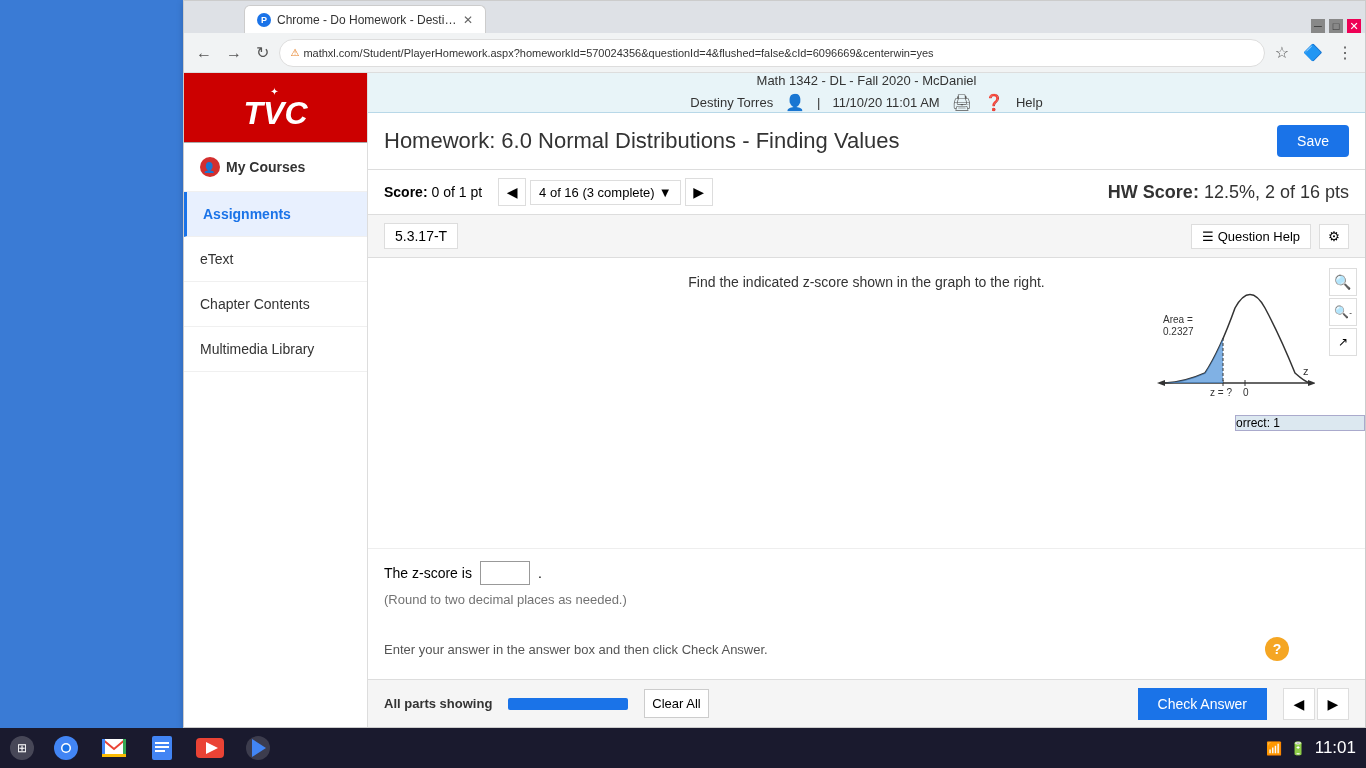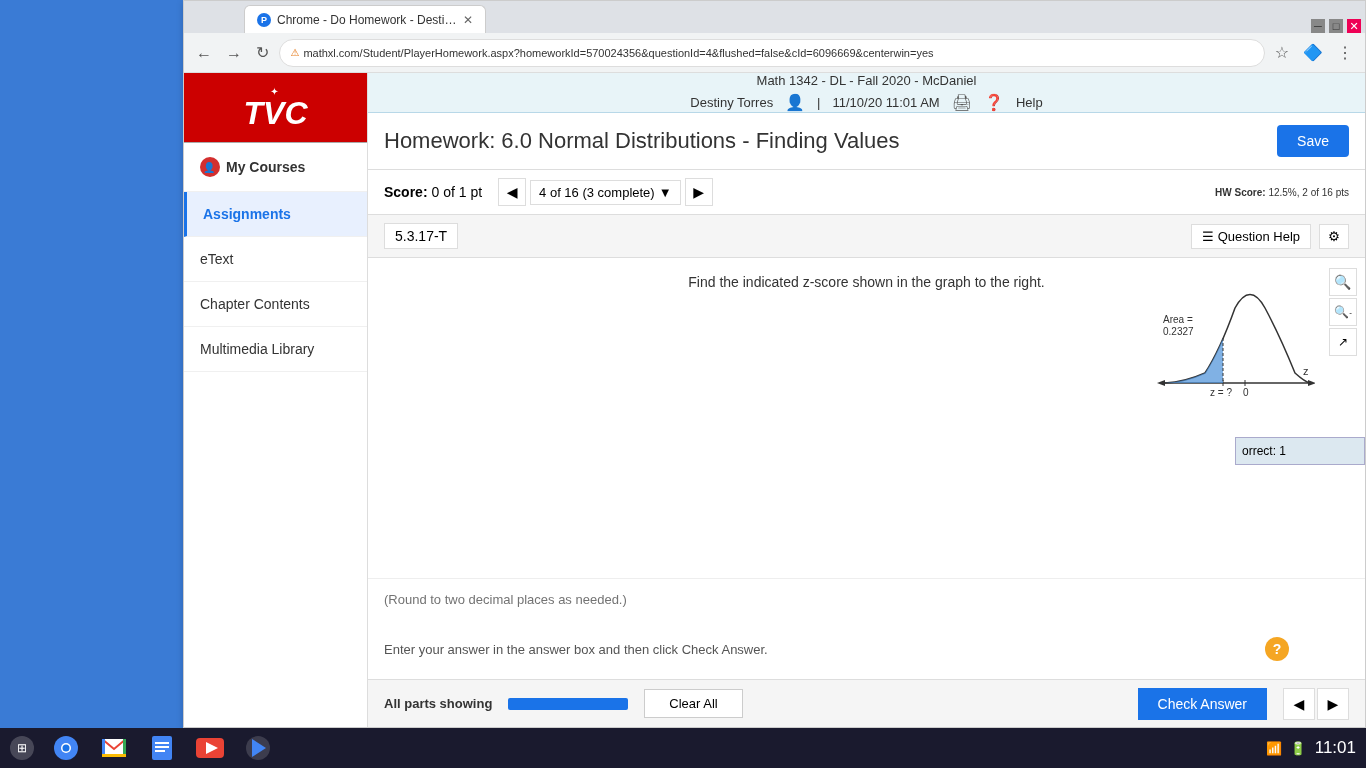--- a/index.html
+++ b/index.html
@@ -100,21 +100,21 @@
     .score-left { display: flex; align-items: center; gap: 16px; }
     .nav-arrows { display: flex; align-items: center; gap: 4px; }
     .arrow-btn {
       width: 28px; height: 28px; border: 1px solid #ddd; background: white;
       cursor: pointer; display: flex; align-items: center; justify-content: center; font-size: 14px;
     }
     .progress-select {
       border: 1px solid #ddd; padding: 4px 8px; font-size: 13px; cursor: pointer;
       display: flex; align-items: center; gap: 4px;
     }
-    .hw-score-right { font-size: 10px; color: #333; }
+    .hw-score-right { font-size: 18px; color: #333; }
     .hw-score-right strong { font-weight: bold; }
 
     
     .question-header {
       padding: 8px 16px; background: #f5f5f5; border-bottom: 1px solid #ddd;
       display: flex; align-items: center; justify-content: space-between;
     }
     .question-id { background: white; border: 1px solid #ddd; padding: 4px 10px; font-size: 14px; }
     .question-tools { display: flex; align-items: center; gap: 8px; }
     .qhelp-btn {
@@ -145,21 +145,21 @@
     .answer-hint { font-size: 13px; color: #737373; }
 
     
     .bottom-bar {
       height: 48px; background: #f5f5f5; border-top: 1px solid #ddd;
       display: flex; align-items: center; padding: 0 16px; gap: 16px;
     }
     .all-parts { font-size: 13px; font-weight: bold; color: #333; }
     .progress-bar-container { width: 120px; height: 12px; background: #1a73e8; border-radius: 2px; }
     .clear-all-btn {
-      background: white; border: 1px solid #ccc; padding: 6px 24px; cursor: pointer; font-size: 13px;
+      background: white; border: 1px solid #ccc; padding: 6px 7px; cursor: pointer; font-size: 13px;
     }
     .check-answer-btn {
       background: #1a73e8; color: white; border: none; padding: 8px 20px; cursor: pointer; font-size: 14px;
       margin-left: auto;
     }
     .bottom-nav-arrows { display: flex; gap: 2px; }
     .bottom-arrow-btn {
       width: 32px; height: 32px; background: white; border: 1px solid #ddd;
       cursor: pointer; display: flex; align-items: center; justify-content: center; font-size: 14px;
     }
@@ -334,20 +334,25 @@
 
             <path d="M 10,105 Q 30,104 50,95 Q 65,72 80,30 Q 95,3 110,30 Q 125,58 140,95 Q 150,104 155,105" fill="none" stroke="#333" stroke-width="1.5"></path>
 
             <path d="M 10,105 Q 30,104 50,95 Q 60,80 68,60 L 68,105 Z" fill="#4a90d9" opacity="0.7"></path>
 
             <line x1="68" y1="60" x2="68" y2="105" stroke="#333" stroke-width="1" stroke-dasharray="3,2"></line>
           </svg>
         </div>
 
         <div class="answer-row" style="position:absolute;bottom:60px;left:0;right:0;padding:12px 16px;background:white;">
+          <div class="answer-input-row">
+            <span>The z-score is</span>
+            <input type="text" class="answer-input" value="" style="">
+            <span>.</span>
+          </div>
           <div>
             <span class="answer-hint">(Round to two decimal places as needed.)</span>
           </div>
         </div>
 
         <div class="instruction-text" style="position:absolute;bottom:10px;left:0;right:60px;padding:8px 16px;display:flex;align-items:center;gap:8px;">
           <span>Enter your answer in the answer box and then click Check Answer.</span>
           <div class="help-circle">?</div>
         </div>
 
@@ -359,21 +364,21 @@
         <button class="clear-all-btn">Clear All</button>
         <button class="check-answer-btn">Check Answer</button>
         <div class="bottom-nav-arrows">
           <button class="bottom-arrow-btn">◀</button>
           <button class="bottom-arrow-btn">▶</button>
         </div>
       </div>
 
     </div>
 
-    <div style="position:absolute;right:0;top:436px;width:130px;background:#dce8f0;border:1px solid #aac;padding:6px;font-size:12px;">
+    <div style="position:absolute;right:0;top:414px;width:130px;background:#dce8f0;border:1px solid #aac;padding:0;font-size:12px;">
       <span>orrect: 1</span>
     </div>
 
   </div>
 
 </div>
 
 <div class="taskbar">
   <div class="taskbar-left">
     <div style="width:24px;height:24px;border-radius:50%;background:rgba(255,255,255,0.2);display:flex;align-items:center;justify-content:center;">

